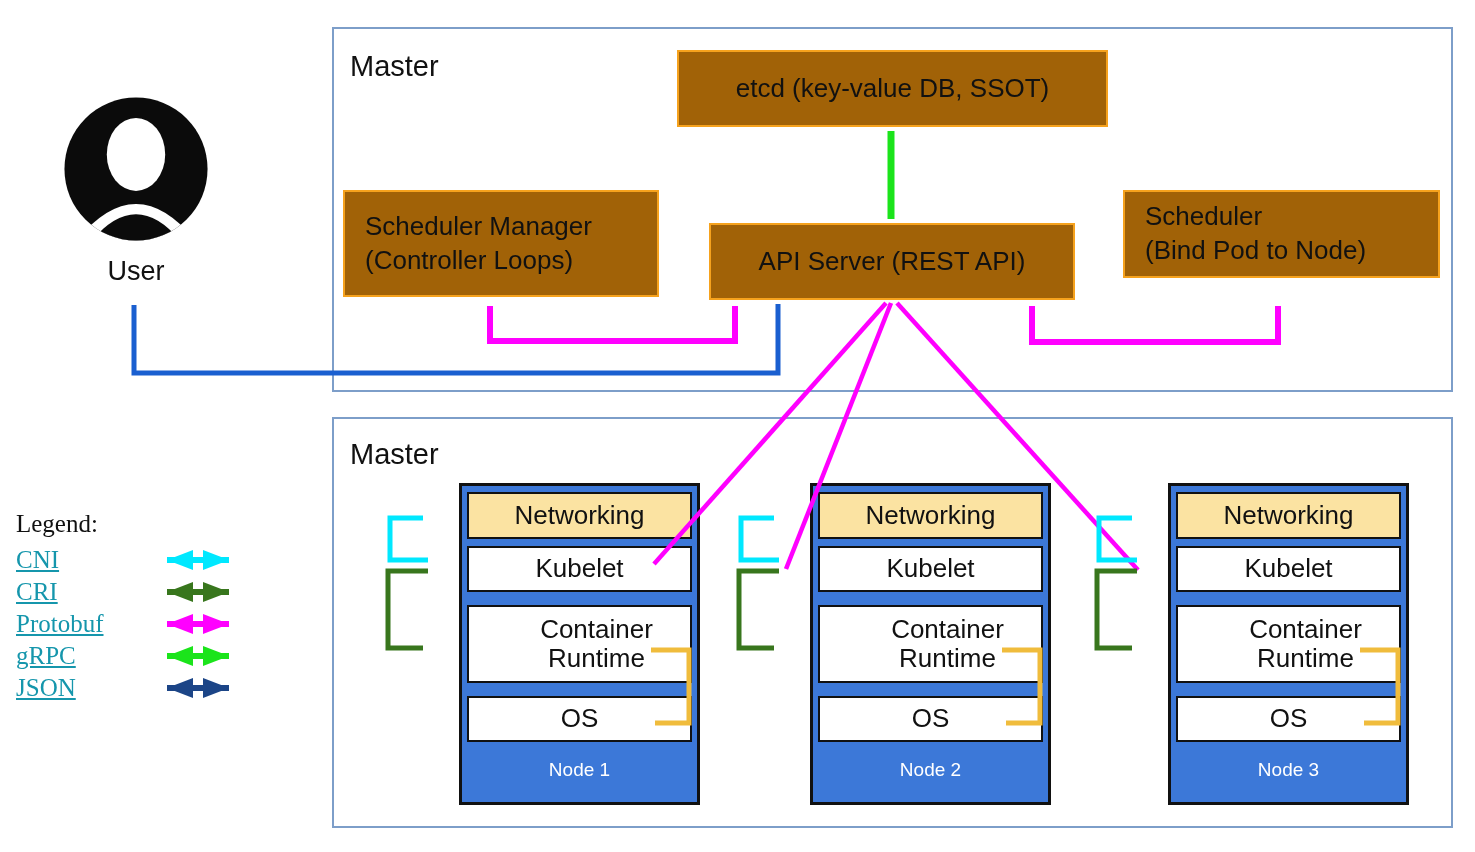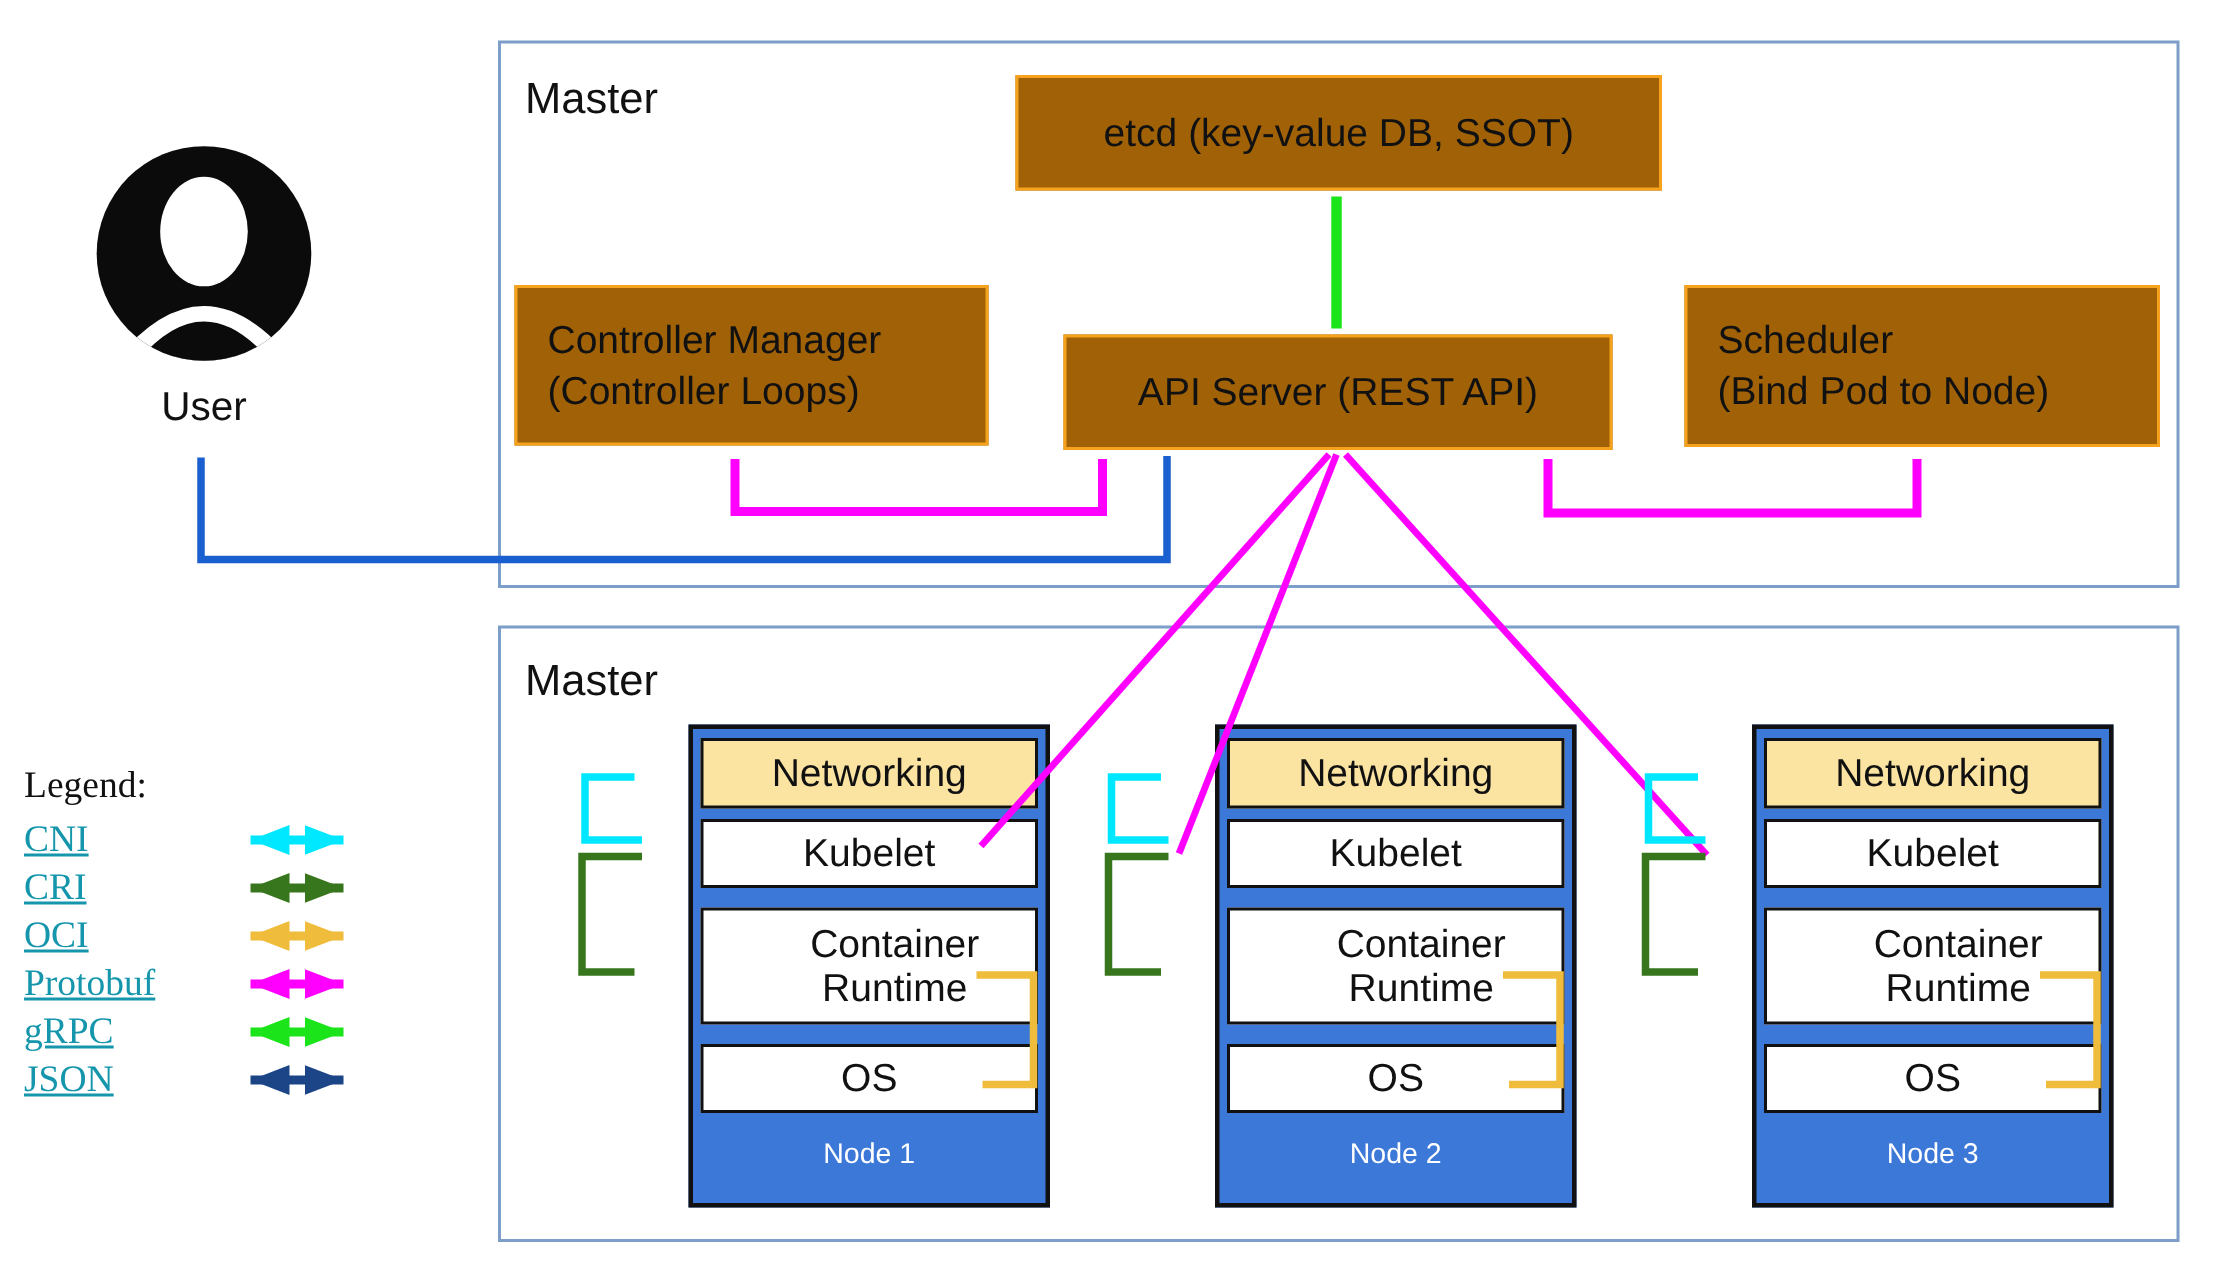--- a/index.html
+++ b/index.html
@@ -67,29 +67,29 @@
 <div class="abs section-label" style="left:350px;top:50px">Master</div>
 
 <div class="abs frame" id="nodes-frame" style="left:332px;top:417px;width:1121px;height:411px;z-index:1"></div>
 <div class="abs section-label" style="left:350px;top:438px">Master</div>
 
 <div class="abs obox" style="left:677px;top:50px;width:431px;height:77px">
   <span>etcd (key-value DB, SSOT)</span>
 </div>
 
 <div class="abs obox left" style="left:343px;top:190px;width:316px;height:107px">
-  <span>Controller Manager</span>
+  <span>Scheduler Manager</span>
   <span>(Controller Loops)</span>
 </div>
 
 <div class="abs obox" style="left:709px;top:223px;width:366px;height:77px">
   <span>API Server (REST API)</span>
 </div>
 
-<div class="abs obox left" style="left:1123px;top:190px;width:317px;height:108px">
+<div class="abs obox left" style="left:1123px;top:190px;width:317px;height:88px">
   <span>Scheduler</span>
   <span>(Bind Pod to Node)</span>
 </div>
 
 <svg class="abs" style="left:63px;top:96px;z-index:2" width="146" height="146" viewBox="0 0 100 100">
   <defs>
       <clipPath id="uclip">
         <circle cx="50" cy="50" r="49"></circle>
       </clipPath>
     </defs>
@@ -141,31 +141,20 @@
     <svg width="110" height="26" viewBox="0 0 110 26">
       <defs>
           <marker id="lmk-cri" markerUnits="userSpaceOnUse" markerWidth="27" markerHeight="21" refX="26" refY="10" orient="auto-start-reverse">
             <path d="M0,0 L26,10 L0,20 Z" class="f-cri"></path>
           </marker>
         </defs>
       <path class="s-cri" stroke-width="6" d="M24,13 L86,13" fill="none" marker-start="url(#lmk-cri)" marker-end="url(#lmk-cri)"></path>
     </svg>
   </div>
   <div class="legend-row">
-    <span class="legend-link">OCI</span>
-    <svg width="110" height="26" viewBox="0 0 110 26">
-      <defs>
-          <marker id="lmk-oci" markerUnits="userSpaceOnUse" markerWidth="27" markerHeight="21" refX="26" refY="10" orient="auto-start-reverse">
-            <path d="M0,0 L26,10 L0,20 Z" class="f-oci"></path>
-          </marker>
-        </defs>
-      <path class="s-oci" stroke-width="6" d="M24,13 L86,13" fill="none" marker-start="url(#lmk-oci)" marker-end="url(#lmk-oci)"></path>
-    </svg>
-  </div>
-  <div class="legend-row">
     <span class="legend-link">Protobuf</span>
     <svg width="110" height="26" viewBox="0 0 110 26">
       <defs>
           <marker id="lmk-pb" markerUnits="userSpaceOnUse" markerWidth="27" markerHeight="21" refX="26" refY="10" orient="auto-start-reverse">
             <path d="M0,0 L26,10 L0,20 Z" class="f-protobuf"></path>
           </marker>
         </defs>
       <path class="s-protobuf" stroke-width="6" d="M24,13 L86,13" fill="none" marker-start="url(#lmk-pb)" marker-end="url(#lmk-pb)"></path>
     </svg>
   </div>

